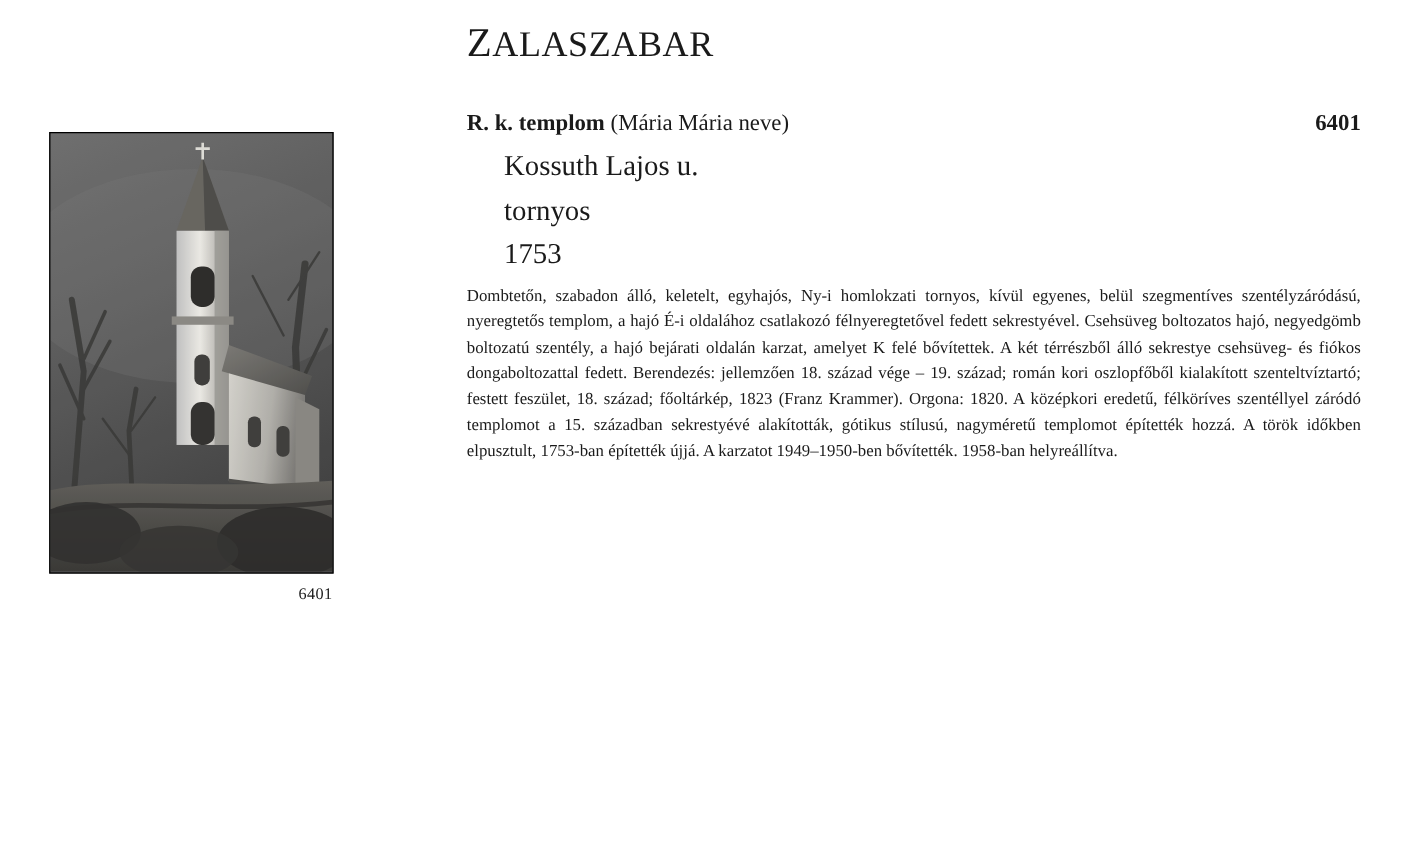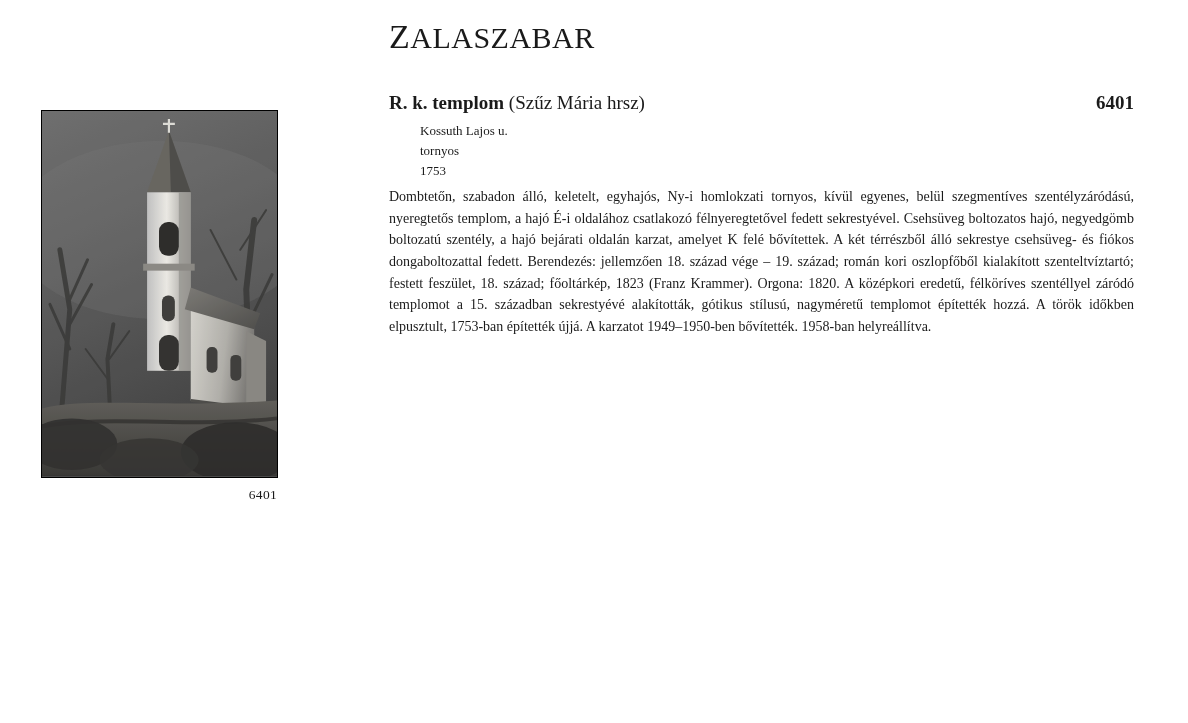--- a/index.html
+++ b/index.html
@@ -94,21 +94,21 @@
     font-weight: bold;
     font-size: 19px;
   }
 
   .meta-list {
     list-style: none;
     margin: 0 0 6px 0;
     padding: 0 0 0 31px;
   }
   .meta-list li {
-    font-size: 13px;
+    font-size: 24px;
     line-height: 1.52;
   }
 
   .description {
     font-size: 14px;
     line-height: 1.54;
     text-align: justify;
     text-justify: inter-word;
     margin: 0;
     hyphens: manual;
@@ -215,21 +215,21 @@
     </div>
     <div class="figure-caption">6401</div>
   </div>
 
   <div class="text-col">
 
     <h1 class="settlement-title"><span class="first-cap">Z</span><span>ALASZABAR</span></h1>
 
     <div class="entry-head">
       <span class="monument-name">R. k. templom</span>
-      <span class="dedication">(Szűz Mária hrsz)</span>
+      <span class="dedication">(Mária Mária neve)</span>
       <span class="entry-number">6401</span>
     </div>
 
     <ul class="meta-list">
       <li>Kossuth Lajos u.</li>
       <li>tornyos</li>
       <li>1753</li>
     </ul>
 
     <p class="description">Dombtetőn, szabadon álló, keletelt, egyhajós, Ny-i homlokzati tornyos, kívül egyenes, belül szegmentíves szentélyzáródású, nyeregtetős templom, a hajó É-i oldalához csatlakozó félnyeregtetővel fedett sekrestyével. Csehsüveg boltozatos hajó, negyedgömb boltozatú szentély, a hajó bejárati oldalán karzat, amelyet K felé bővítettek. A két térrészből álló sekrestye csehsüveg- és fiókos dongaboltozattal fedett. Berendezés: jellemzően 18. század vége – 19. század; román kori oszlopfőből kialakított szenteltvíztartó; festett feszület, 18. század; főoltárkép, 1823 (Franz Krammer). Orgona: 1820. A középkori eredetű, félköríves szentéllyel záródó templomot a 15. században sekrestyévé alakították, gótikus stílusú, nagyméretű templomot építették hozzá. A török időkben elpusztult, 1753-ban építették újjá. A karzatot 1949–1950-ben bővítették. 1958-ban helyreállítva.</p>

